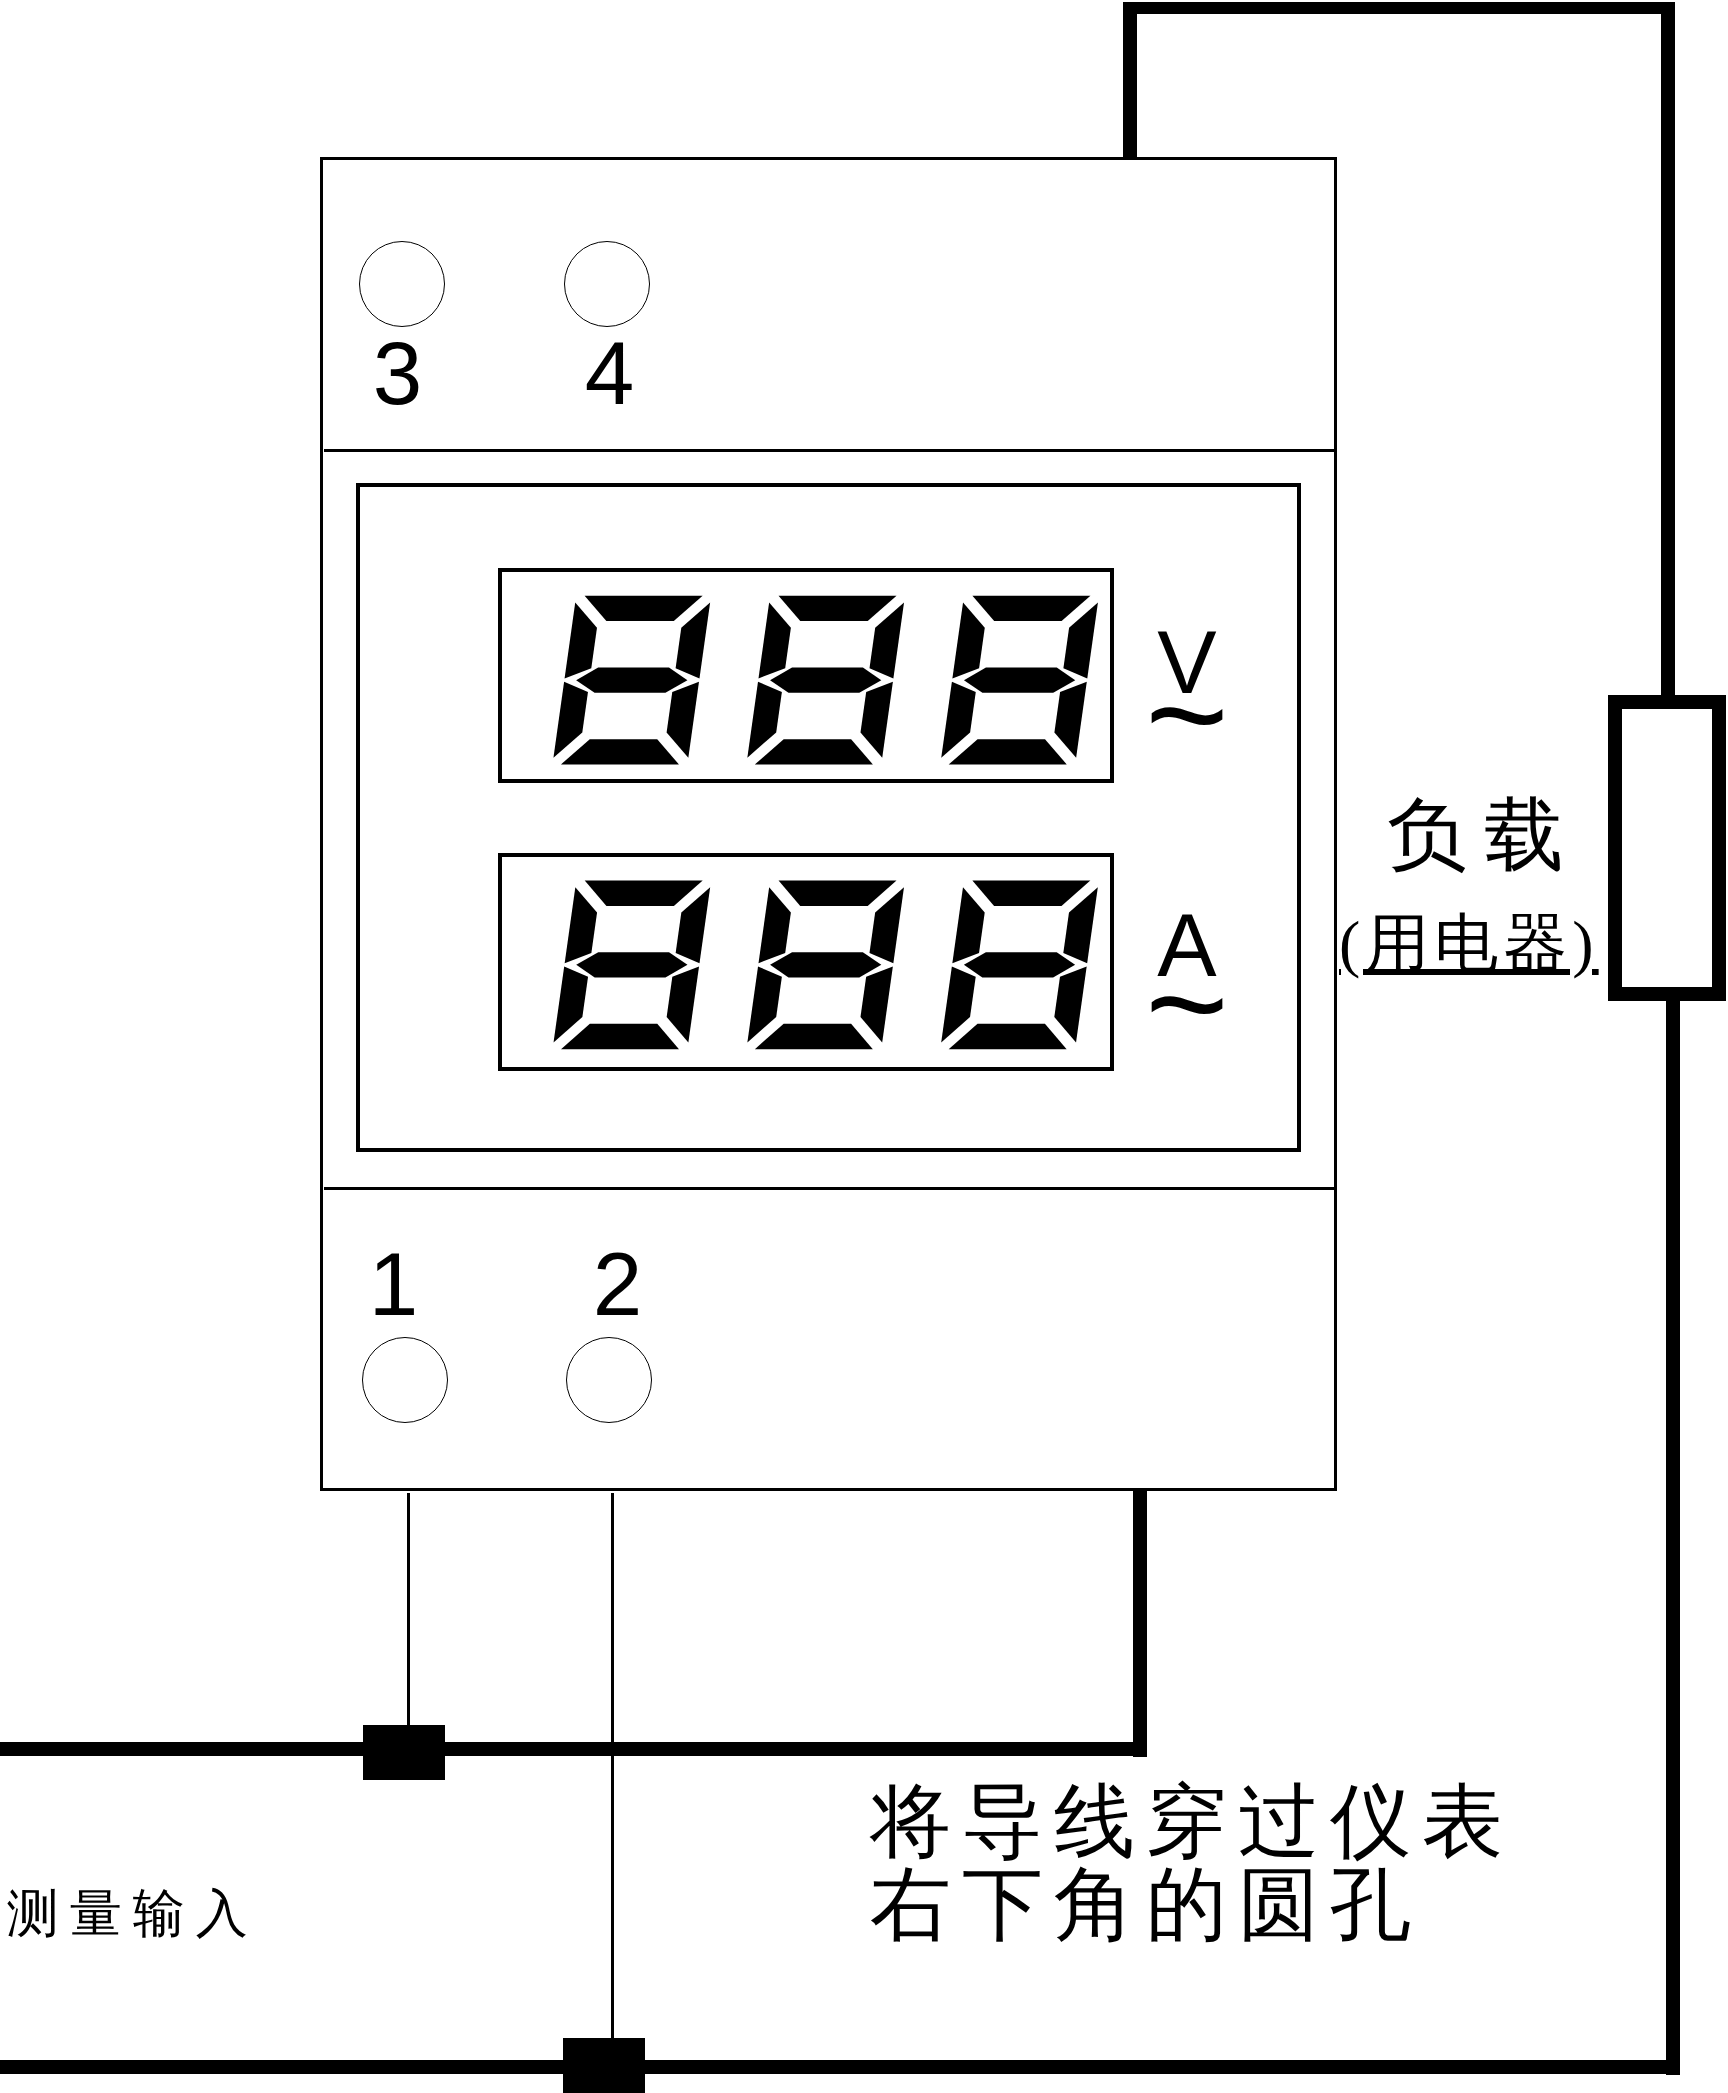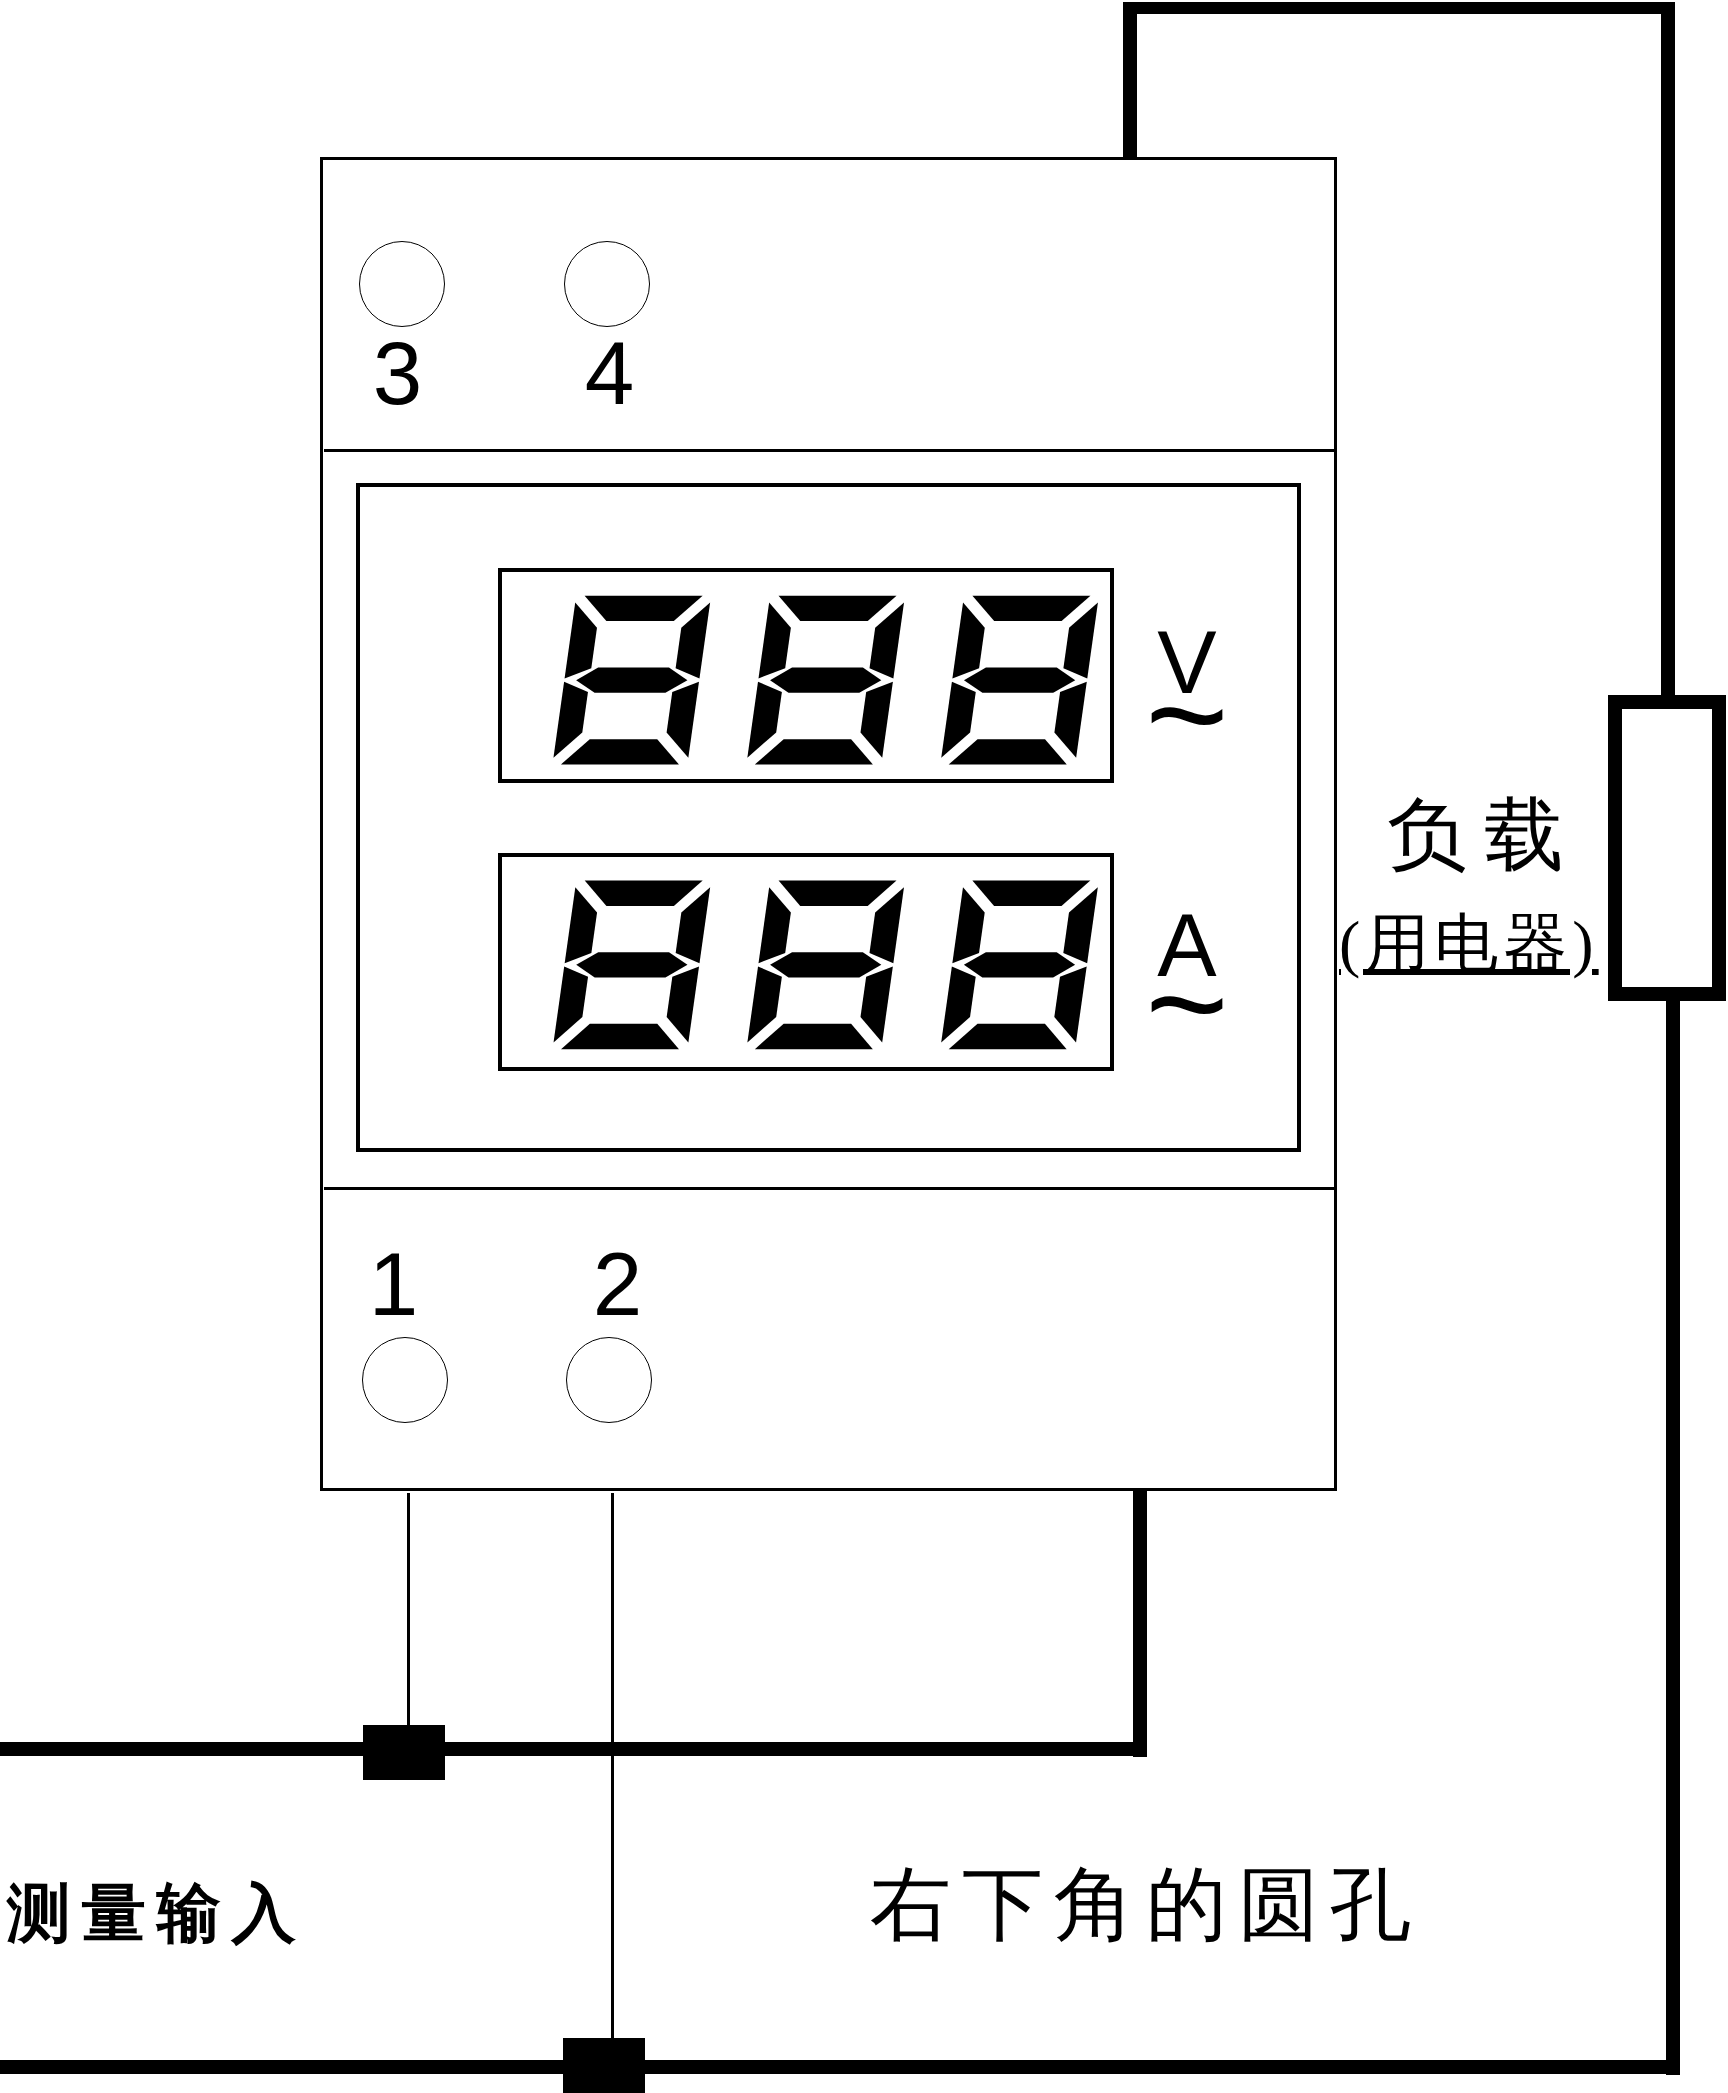--- a/index.html
+++ b/index.html
@@ -33,21 +33,21 @@
     font-size:143px;line-height:143px;color:#000;text-align:center;
     font-family:"Liberation Sans", sans-serif;
   }
   .cjk{
     color:#000;
     font-family:"Liberation Serif","DejaVu Serif",serif;
     white-space:nowrap;
   }
   .load-main{font-size:80px;line-height:84px;letter-spacing:17px;}
   .load-sub{font-size:64px;line-height:69px;letter-spacing:5px;text-decoration:underline;}
-  .measure{font-size:64px;line-height:84px;letter-spacing:11px;font-weight:bold;}
+  .measure{font-size:52px;line-height:84px;letter-spacing:11px;}
   .note{font-size:81px;line-height:83px;letter-spacing:11px;}
   svg polygon{fill:#000;}
 </style>
 </head>
 <body>
 
 <div id="canvas">
 
   <div class="abs wire" style="left:1123px;top:1.7px;width:14.3px;height:155px;"></div>
   <div class="abs wire" style="left:1123px;top:1.7px;width:552px;height:12.6px;"></div>
@@ -150,16 +150,17 @@
   <div class="abs num-label" style="left:343px;top:1240px;width:101px;">1</div>
   <div class="abs num-label" style="left:567px;top:1240px;width:101px;">2</div>
   <div class="abs terminal-circle" style="left:362px;top:1337px;"></div>
   <div class="abs terminal-circle" style="left:566px;top:1337px;"></div>
 
   <div class="abs cjk load-main" style="left:1387px;top:793px;">负载</div>
   <div class="abs cjk load-sub" style="left:1339px;top:909px;">(用电器)</div>
 
   <div class="abs cjk measure" style="left:6.7px;top:1872px;">测量输入</div>
 
+  <div class="abs cjk note" style="left:870px;top:1781px;">将导线穿过仪表</div>
   <div class="abs cjk note" style="left:870px;top:1864px;font-family:Liberation Serif, serif;">右下角的圆孔</div>
 
 </div>
 
 
 </body></html>

